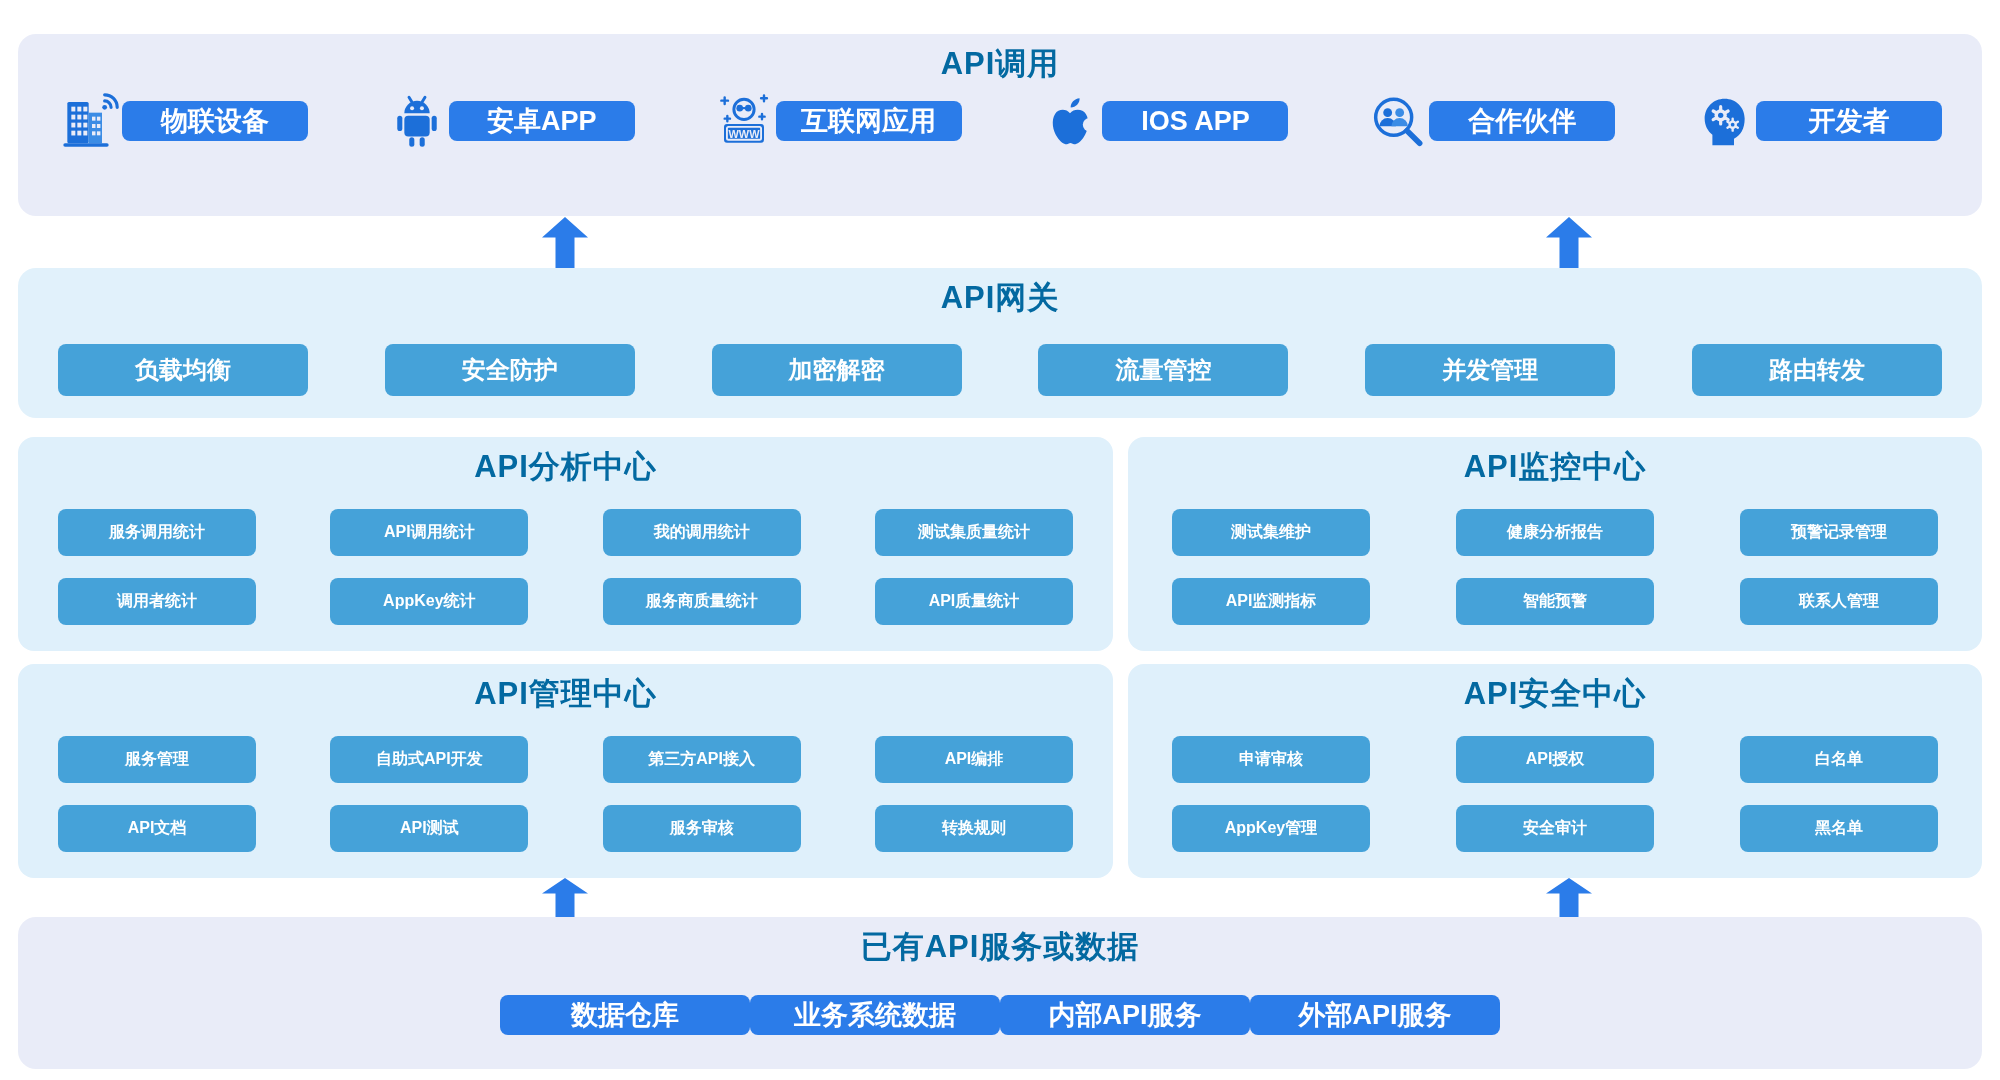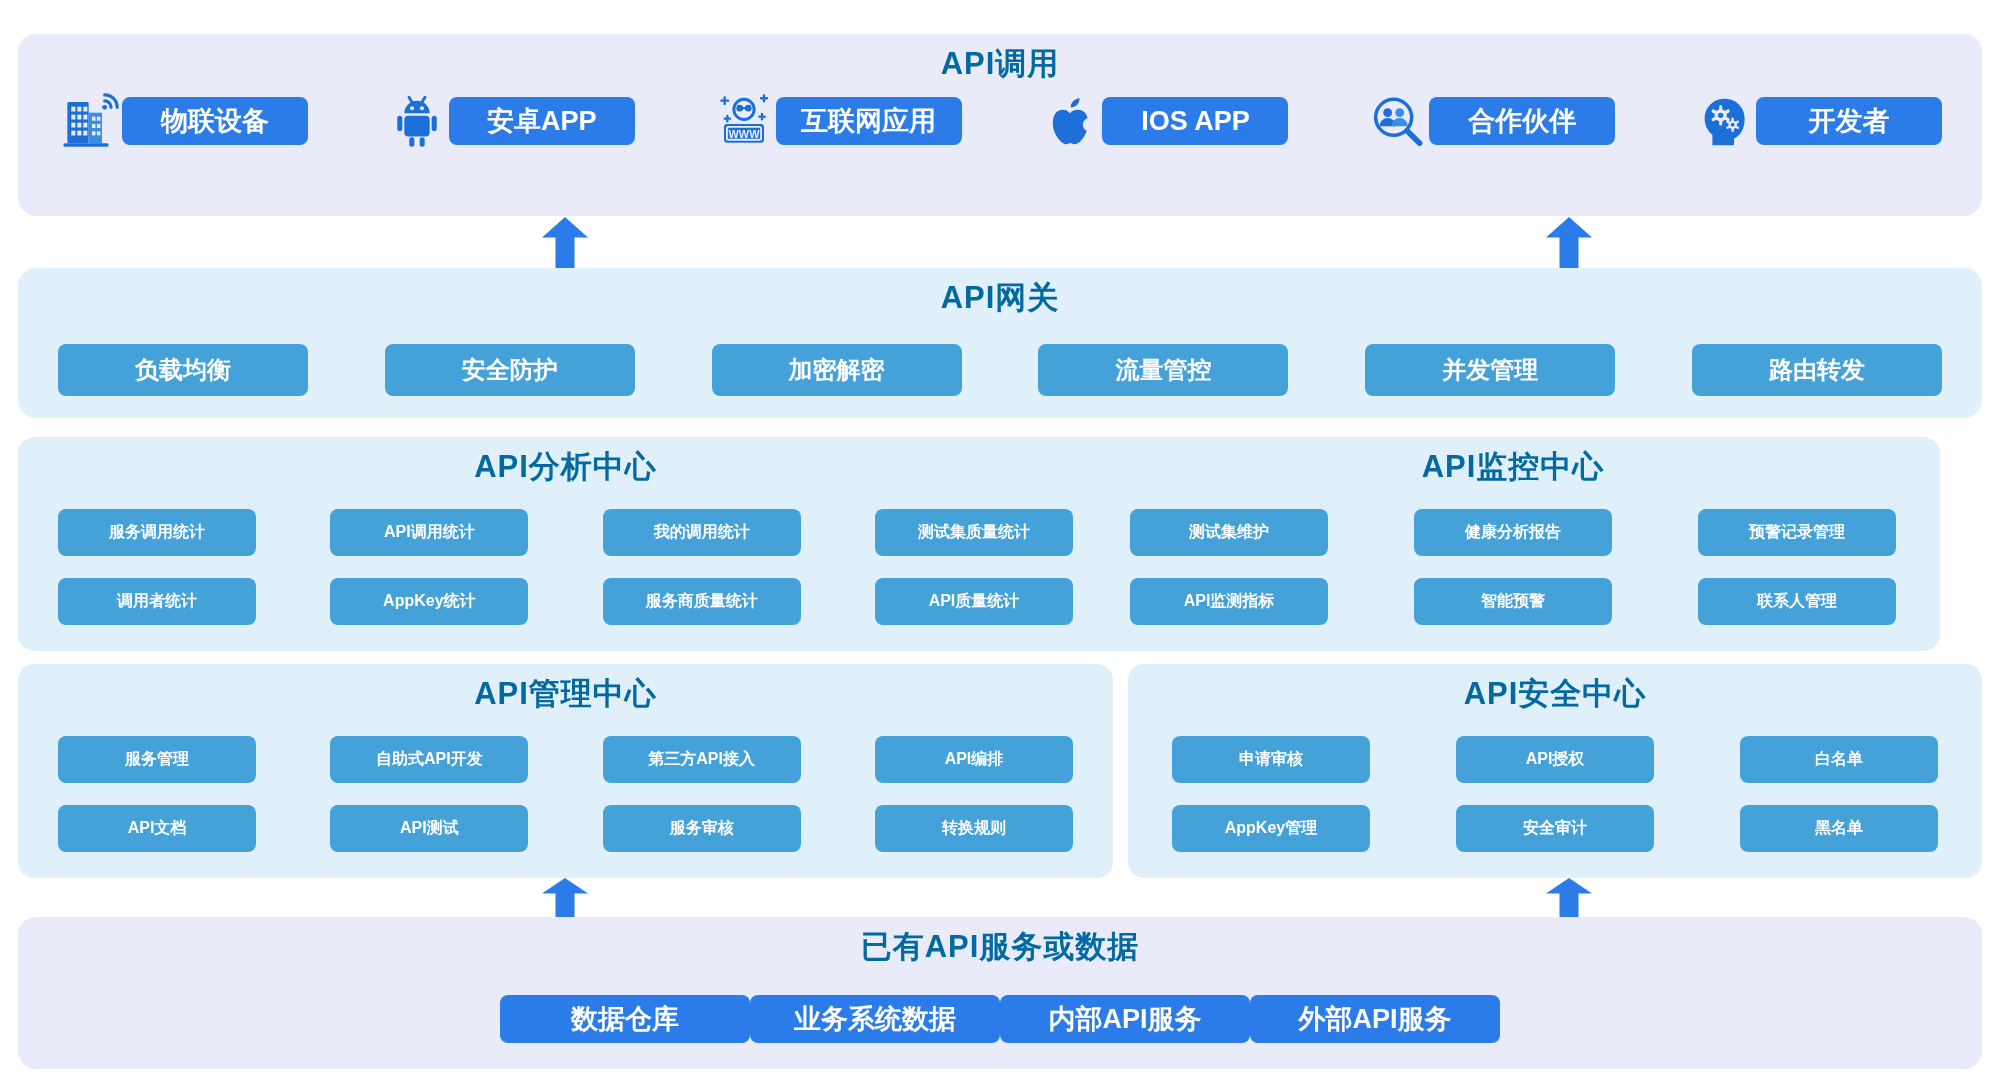--- a/index.html
+++ b/index.html
@@ -5,31 +5,31 @@
   * { margin:0; padding:0; box-sizing:border-box; }
   html,body { background:#ffffff; }
   body { font-family:"Liberation Sans","DejaVu Sans",sans-serif; }
   .page { position:relative; width:2000px; height:1080px; background:#ffffff; overflow:hidden; }
 
   .band, .panel { position:absolute; border-radius:18px; }
   .band-call    { left:18px;  top:34px;  width:1964px; height:182px; background:#e9ecf8; }
   .band-gateway { left:18px;  top:268px; width:1964px; height:150px; background:#e1f1fb; }
   .panel        { height:214px; background:#dff0fb; border-radius:16px; }
   .panel-analysis   { left:18px;   top:437px; width:1095px; }
-  .panel-monitor    { left:1086px; top:437px; width:854px;  }
+  .panel-monitor    { left:1128px; top:437px; width:854px;  }
   .panel-management { left:18px;   top:664px; width:1095px; }
   .panel-security   { left:1128px; top:664px; width:854px;  }
   .band-data    { left:18px;  top:917px; width:1964px; height:152px; background:#e9ecf8; }
 
   .band-title { padding-top:10px; text-align:center; font-size:31px; line-height:40px;
                 font-weight:bold; color:#0369a1; letter-spacing:1px; }
 
   .btn { display:flex; align-items:center; justify-content:center; color:#ffffff;
          font-weight:bold; border-radius:8px; text-align:center; }
-  .btn-primary { background:#2b7ce9; width:250px; height:48px; font-size:27px; }
+  .btn-primary { background:#2b7ce9; width:250px; height:40px; font-size:27px; }
   .btn-gw      { background:#45a2d9; width:250px; height:52px; font-size:24px; }
   .btn-sm      { background:#45a2d9; width:198px; height:47px; font-size:16px; }
 
   .caller-row { display:flex; justify-content:space-between; padding:0 40px; }
   .caller-cell { width:250px; display:flex; flex-direction:row; align-items:center; }
   .caller-icon { height:72px; margin-top:2px; display:flex; align-items:center; justify-content:center; }
   .caller-icon svg { width:64px; height:64px; }
 
   .gw-row   { display:flex; justify-content:space-between; padding:0 40px; margin-top:26px; }
   .data-row { display:flex; justify-content:center; padding:0 40px; margin-top:28px; }

